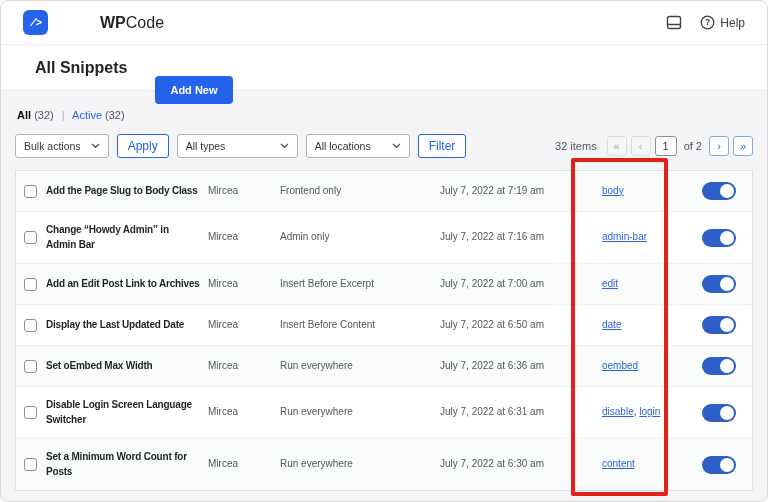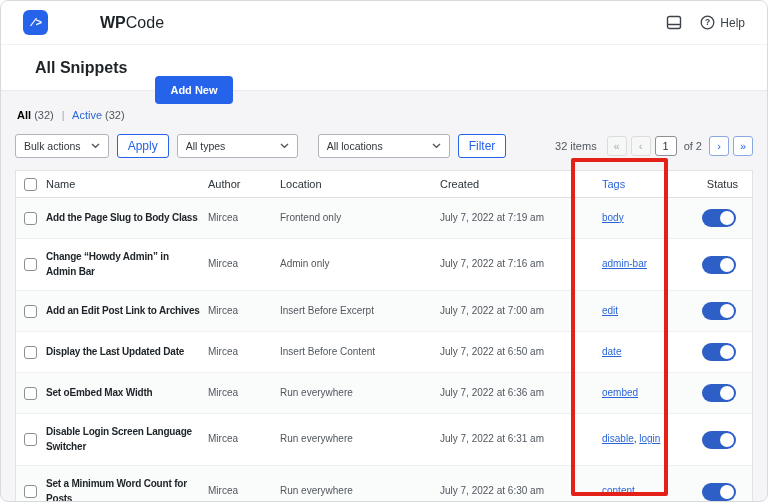--- a/index.html
+++ b/index.html
@@ -46,21 +46,21 @@
   .view-active .count { color:#50575e; }
   .views .sep { color:#a7aaad; margin:0 5px; }
   .toolbar { display:flex; align-items:center; justify-content:space-between; height:26px; }
   .controls { display:flex; align-items:flex-start; gap:8px; }
   .selectbox {
     height:24px; background:#fff; border:1px solid #b0b3b8; border-radius:3px;
     display:inline-flex; align-items:center; justify-content:space-between;
     padding:0 8px; font-size:10.5px; color:#32373c; gap:10px; cursor:pointer;
   }
   .selectbox.types { width:121px; }
-  .selectbox.locations { width:132px;margin-left:12px; }
+  .selectbox.locations { width:104px; }
   .btn-outline {
     height:24px; background:#fff; border:1px solid #2563eb; border-radius:3px;
     color:#2563eb; font-family:inherit; font-size:12px; padding:0 10px; cursor:pointer;
   }
   .pagination { display:flex; align-items:center; gap:4px; font-size:11px; color:#50575e; }
   .items-count { margin-right:6px; }
   .navbtn {
     width:20px; height:20px; border-radius:3px; display:inline-flex;
     align-items:center; justify-content:center; font-size:11px; cursor:pointer;
   }
@@ -174,31 +174,20 @@
         <span class="navbtn disabled">«</span>
         <span class="navbtn disabled">‹</span>
         <input class="page-input" value="1" style="">
         <span class="of-text">of 2</span>
         <span class="navbtn enabled">›</span>
         <span class="navbtn enabled">»</span>
       </div>
     </div>
 
     <div class="table">
-      <div class="thead">
-        <div class="cell cb">
-            <span class="checkbox"></span>
-          </div>
-        <div class="cell">Name</div>
-        <div class="cell">Author</div>
-        <div class="cell">Location</div>
-        <div class="cell">Created</div>
-        <div class="cell h-tags">Tags</div>
-        <div class="cell h-status">Status</div>
-      </div>
       <div>
   <div class="trow">
     <div class="cell cb">
               <span class="checkbox"></span>
             </div>
     <div class="cell name">Add the Page Slug to Body Class</div>
     <div class="cell author">Mircea</div>
     <div class="cell location">Frontend only</div>
     <div class="cell created">July 7, 2022 at 7:19 am</div>
     <div class="cell tags"><a class="tag-link">body</a></div>

